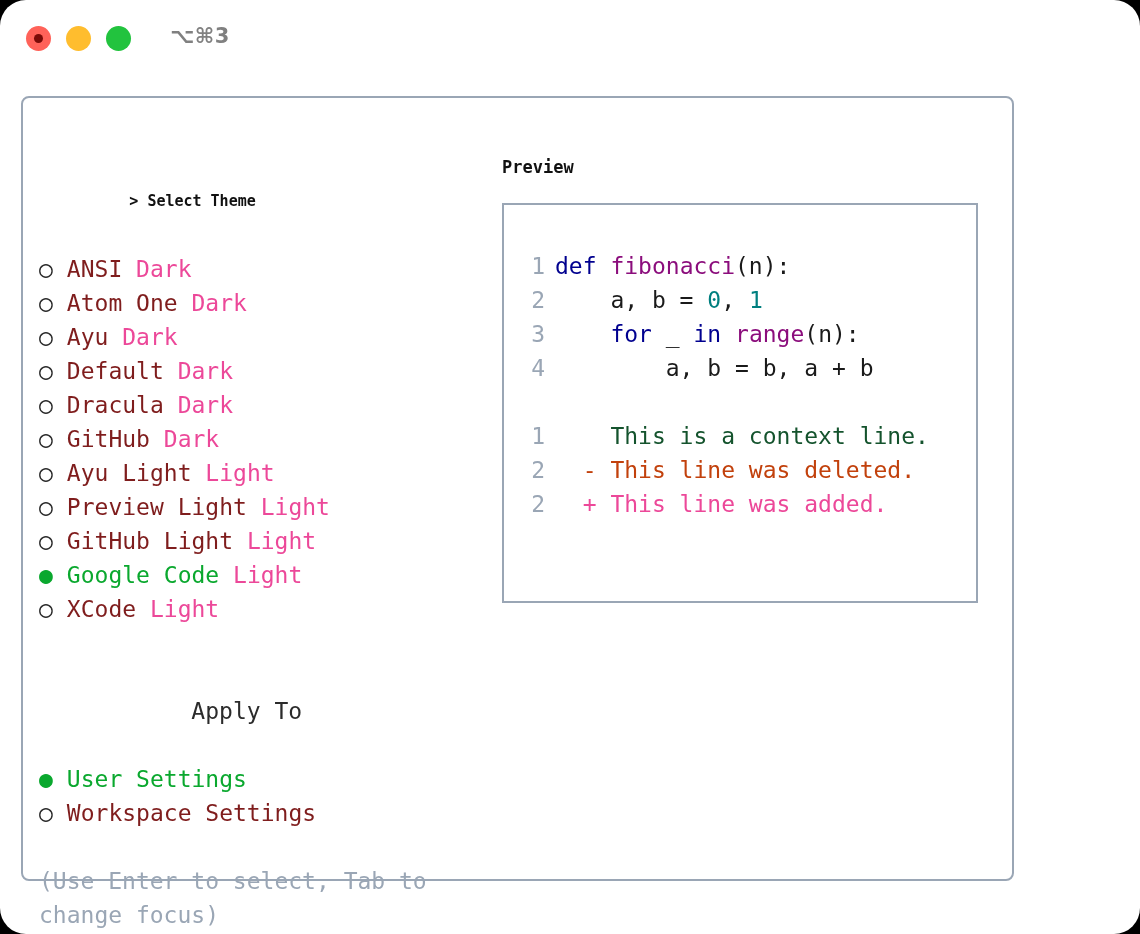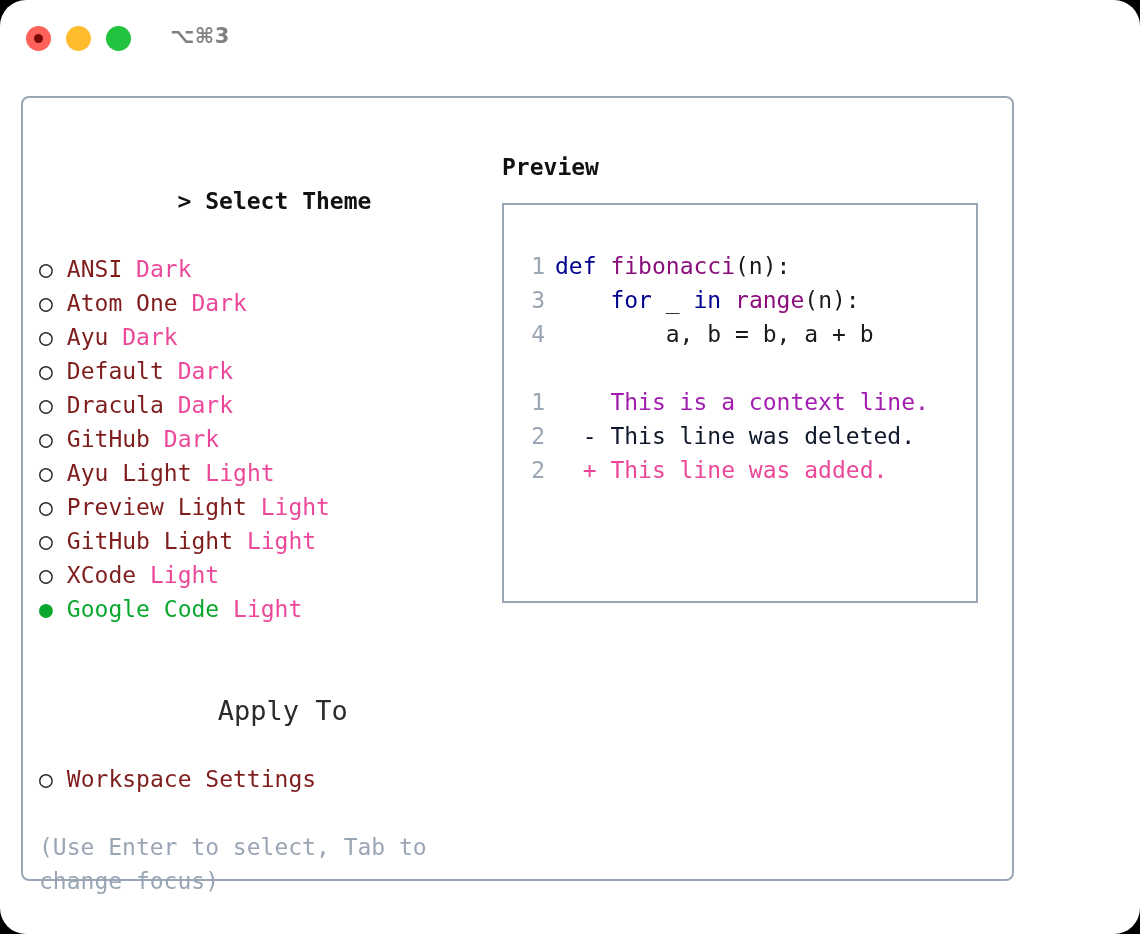--- a/index.html
+++ b/index.html
@@ -82,21 +82,21 @@
 
   
   .col-left {
     position: absolute;
     left: 16px;
     top: 52px;
     width: 440px;
   }
 
   .list-header {
-    font-size: 23px;
+    font-size: 15px;
     font-weight: bold;
     color: #111111;
     line-height: 34px;
     white-space: pre;
   }
   .list-header .caret { color: #111111; }
 
   .opt {
     font-size: 23px;
     line-height: 34px;
@@ -106,21 +106,21 @@
   .opt .marker {
     display: inline-block;
     width: 14px;
   }
   .opt .name { color: #7f1d1d; }
   .opt .variant { color: #ec4899; }
   .opt.selected .marker,
   .opt.selected .name { color: #0aa82e; }
 
   .group-title {
-    font-size: 27px;
+    font-size: 23px;
     line-height: 34px;
     color: #2b2b2b;
     white-space: pre;
     margin-top: 34px;
   }
 
   .hint {
     margin-top: 34px;
     font-size: 23px;
     line-height: 34px;
@@ -129,21 +129,21 @@
   }
 
   
   .col-right {
     position: absolute;
     left: 479px;
     top: 52px;
     width: 490px;
   }
   .preview-title {
-    font-size: 23px;
+    font-size: 17px;
     font-weight: bold;
     color: #111111;
     line-height: 34px;
   }
   .preview-box {
     margin-top: 19px;
     width: 476px;
     height: 400px;
     border: 2px solid #9aa6b5;
     background: #ffffff;
@@ -162,22 +162,22 @@
     text-align: right;
     color: #9aa6b5;
     margin-right: 10px;
   }
   .kw  { color: #00008f; }
   .fn  { color: #8b0d7c; }
   .num { color: #007f7f; }
   .pl  { color: #1a1a1a; }
   .blank-line { height: 34px; }
 
-  .diff-ctx { color: #a21caf; margin-top: 29px; }
-  .diff-del { color: #0f172a; }
+  .diff-ctx { color: #14532d; margin-top: 29px; }
+  .diff-del { color: #c2410c; }
   .diff-add { color: #ec4899; }
 </style>
 </head>
 <body>
 
 <div class="window">
 
   <div class="titlebar">
     <div class="dot dot-close">
       <span class="rec"></span>
@@ -199,41 +199,43 @@
         <div id="theme-options">
             <div class="opt"><span class="marker">○</span> <span class="name">ANSI</span> <span class="variant">Dark</span></div>
             <div class="opt"><span class="marker">○</span> <span class="name">Atom One</span> <span class="variant">Dark</span></div>
             <div class="opt"><span class="marker">○</span> <span class="name">Ayu</span> <span class="variant">Dark</span></div>
             <div class="opt"><span class="marker">○</span> <span class="name">Default</span> <span class="variant">Dark</span></div>
             <div class="opt"><span class="marker">○</span> <span class="name">Dracula</span> <span class="variant">Dark</span></div>
             <div class="opt"><span class="marker">○</span> <span class="name">GitHub</span> <span class="variant">Dark</span></div>
             <div class="opt"><span class="marker">○</span> <span class="name">Ayu Light</span> <span class="variant">Light</span></div>
             <div class="opt"><span class="marker">○</span> <span class="name">Preview Light</span> <span class="variant">Light</span></div>
             <div class="opt"><span class="marker">○</span> <span class="name">GitHub Light</span> <span class="variant">Light</span></div>
+            <div class="opt selected"><span class="marker">●</span> <span class="name">Google Code</span> <span class="variant">Light</span></div>
             <div class="opt"><span class="marker">○</span> <span class="name">XCode</span> <span class="variant">Light</span></div>
-            <div class="opt selected"><span class="marker">●</span> <span class="name">Google Code</span> <span class="variant">Light</span></div>
           </div>
 
         <div class="group-title">
           <span class="marker">&nbsp;</span><span>Apply To</span>
         </div>
 
         <div id="apply-options">
+            <div class="opt selected"><span class="marker">●</span> <span class="name">User Settings</span></div>
             <div class="opt"><span class="marker">○</span> <span class="name">Workspace Settings</span></div>
           </div>
 
         <div class="hint">(Use Enter to select, Tab to change focus)</div>
       </div>
 
       <div class="col-right">
         <div class="preview-title">Preview</div>
 
         <div class="preview-box">
           <div id="code-block">
               <div class="code-line"><span class="ln">1</span><span class="kw">def </span><span class="fn">fibonacci</span><span class="pl">(n):</span></div>
+              <div class="code-line"><span class="ln">2</span><span class="pl">    a, b = </span><span class="num">0</span><span class="pl">, </span><span class="num">1</span></div>
               <div class="code-line"><span class="ln">3</span><span class="pl">    </span><span class="kw">for</span><span class="pl"> _ </span><span class="kw">in</span><span class="pl"> </span><span class="fn">range</span><span class="pl">(n):</span></div>
               <div class="code-line"><span class="ln">4</span><span class="pl">        a, b = b, a + b</span></div>
             </div>
           <div class="blank-line"></div>
           <div id="diff-block">
               <div class="code-line"><span class="ln">1</span><span class="diff-ctx">    This is a context line.</span></div>
               <div class="code-line"><span class="ln">2</span><span class="diff-del">  - This line was deleted.</span></div>
               <div class="code-line"><span class="ln">2</span><span class="diff-add">  + This line was added.</span></div>
             </div>
         </div>

